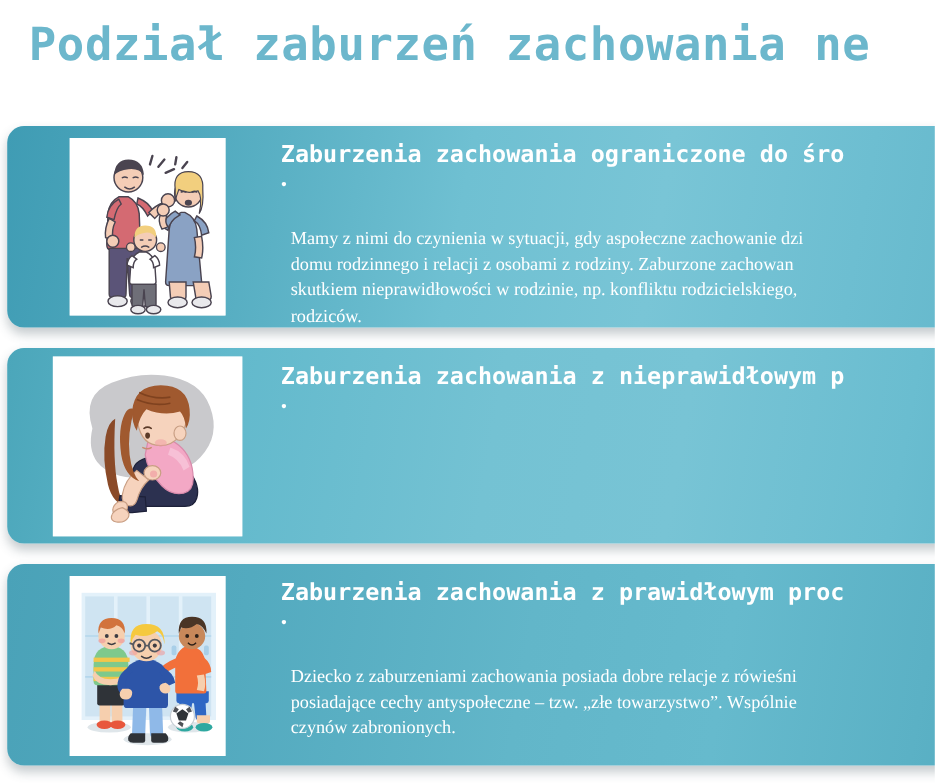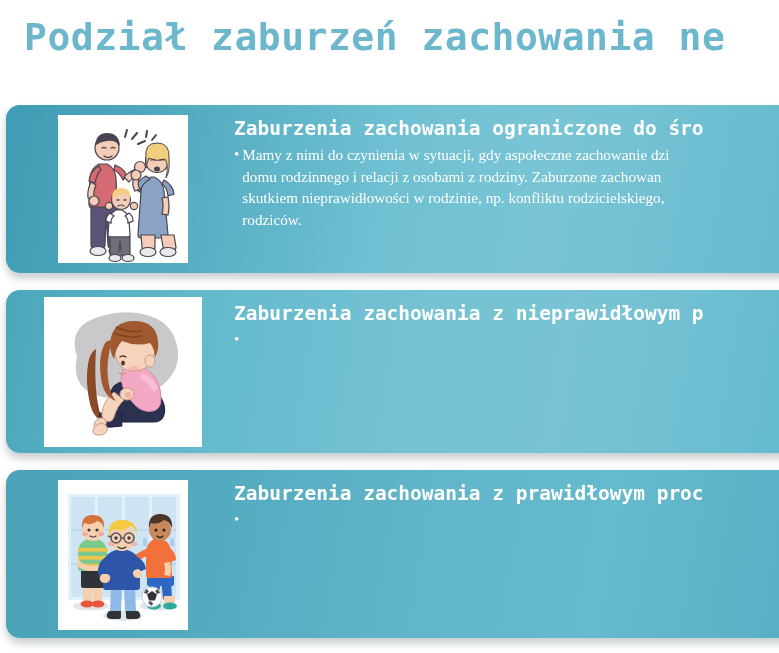--- a/index.html
+++ b/index.html
@@ -89,20 +89,21 @@
     line-height: 21.5px;
     padding-right: 3px;
     flex: 0 0 auto;
   }
   .bullet-text {
     font-family: "Liberation Serif", serif;
     font-size: 15.2px;
     line-height: 21.5px;
     color: #ffffff;
     white-space: pre;
+    margin-top: 44px;
   }
 </style>
 </head>
 <body>
 
 <div class="page-title">Podział zaburzeń zachowania ne</div>
 
 <div class="card card-1">
   <div class="card-inner">
 
@@ -347,17 +348,20 @@
               <ellipse cx="76" cy="64" rx="3.5" ry="2.2"></ellipse>
             </g>
         </g>
       </svg>
     </div>
 
     <div class="text-col">
       <div class="card-heading">Zaburzenia zachowania z prawidłowym proc</div>
       <div class="bullet-row">
         <span class="bullet-dot">•</span>
+        <span class="bullet-text">Dziecko z zaburzeniami zachowania posiada dobre relacje z rówieśni
+posiadające cechy antyspołeczne – tzw. „złe towarzystwo”. Wspólnie
+czynów zabronionych.</span>
       </div>
     </div>
 
   </div>
 </div>
 
 </body></html>

